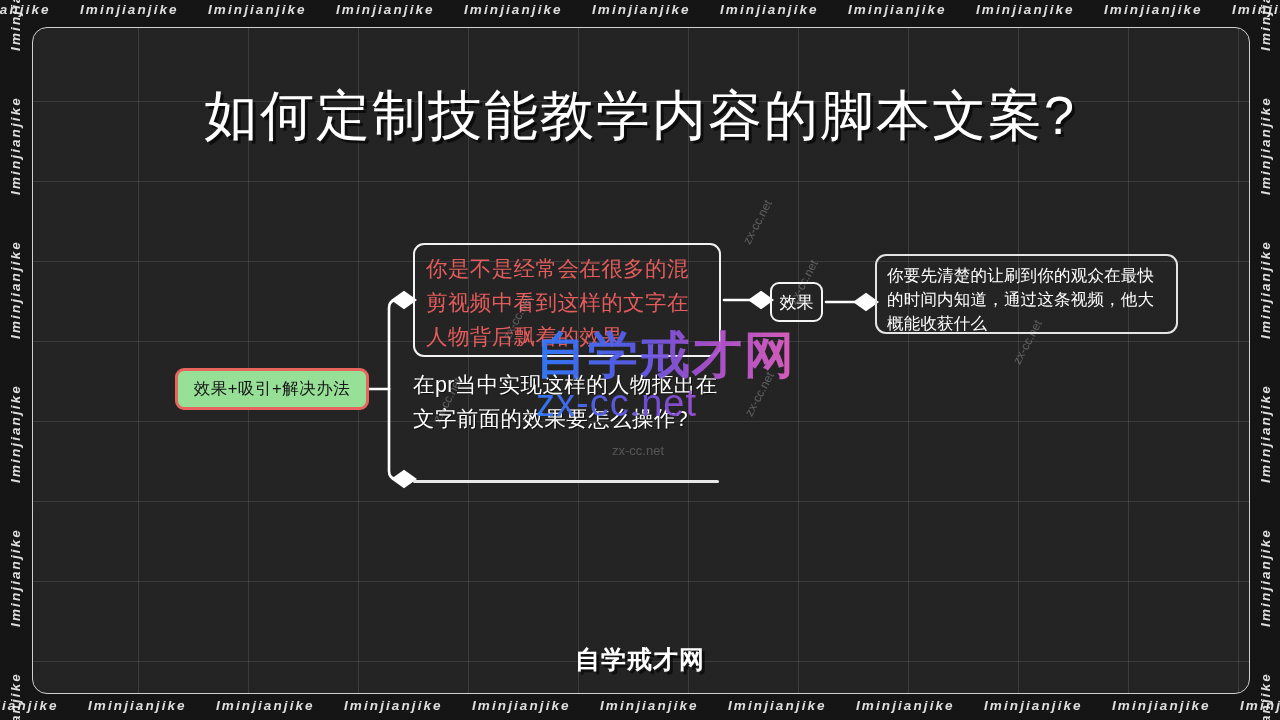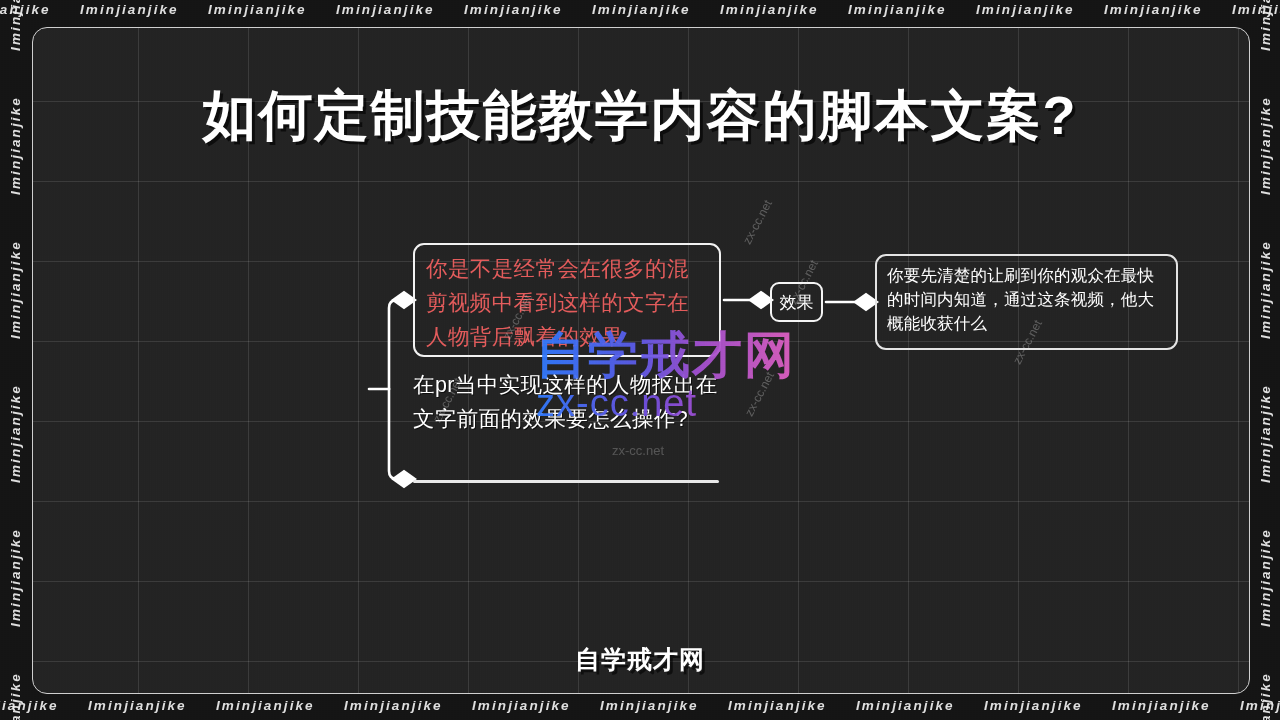--- a/index.html
+++ b/index.html
@@ -41,21 +41,21 @@
   #canvasgrain{
     position:absolute;inset:0;pointer-events:none;opacity:.35;
     background-image:
       repeating-linear-gradient(0deg,rgba(255,255,255,.02) 0 1px,transparent 1px 2px),
       repeating-linear-gradient(90deg,rgba(0,0,0,.05) 0 1px,transparent 1px 2px);
   }
 
   
   #title{
     position:absolute;left:0;right:0;top:80px;text-align:center;
-    font-size:54px;font-weight:bold;color:#ffffff;letter-spacing:2px;
+    font-size:54px;font-weight:normal;color:#ffffff;letter-spacing:2px;
     text-shadow:3px 3px 0 rgba(0,0,0,.65);
     white-space:nowrap;
     font-family:"Liberation Sans","DejaVu Sans",sans-serif;
   }
 
   
   .node{position:absolute;box-sizing:border-box;}
 
   #root-node{
     left:175px;top:368px;width:194px;height:42px;
@@ -84,21 +84,21 @@
   }
 
   #effect-node{
     left:770px;top:282px;width:53px;height:40px;
     border:2.5px solid #f4f4f4;border-radius:9px;
     display:flex;align-items:center;justify-content:center;
     color:#ffffff;font-size:17px;
   }
 
   #right-box{
-    left:875px;top:254px;width:303px;height:96px;
+    left:875px;top:254px;width:303px;height:80px;
     border:2px solid #e4e4e4;border-radius:11px;
     padding:7px 10px 0 10px;
     color:#ffffff;font-size:16.5px;line-height:24px;letter-spacing:.2px;
   }
 
   #bottom-label{
     position:absolute;left:0;right:0;top:643px;text-align:center;
     color:#ffffff;font-size:25px;font-weight:bold;letter-spacing:1px;
     text-shadow:3px 3px 0 rgba(0,0,0,.6);
   }
@@ -169,20 +169,23 @@
 
     <path d="M389,389 L389,471 Q389,479 397,479 L404,479" stroke="#ffffff" stroke-width="2.6" fill="none" stroke-linecap="round" marker-end="url(#dia)"></path>
 
     <path d="M724,300 L761,300" stroke="#ffffff" stroke-width="2.6" fill="none" stroke-linecap="round" marker-end="url(#dia)"></path>
 
     <path d="M826,302 L866,302" stroke="#ffffff" stroke-width="2.6" fill="none" stroke-linecap="round" marker-end="url(#dia)"></path>
   </svg>
 
   <div id="title">如何定制技能教学内容的脚本文案?</div>
 
+  <div class="node" id="root-node">
+    <span>效果+吸引+解决办法</span>
+  </div>
 
   <div class="node" id="red-box">
     <span>你是不是经常会在很多的混剪视频中看到这样的文字在人物背后飘着的效果</span>
   </div>
 
   <div class="node" id="plain-text">
     <span>在pr当中实现这样的人物抠出在文字前面的效果要怎么操作?</span>
   </div>
   <div id="plain-underline"></div>
 

